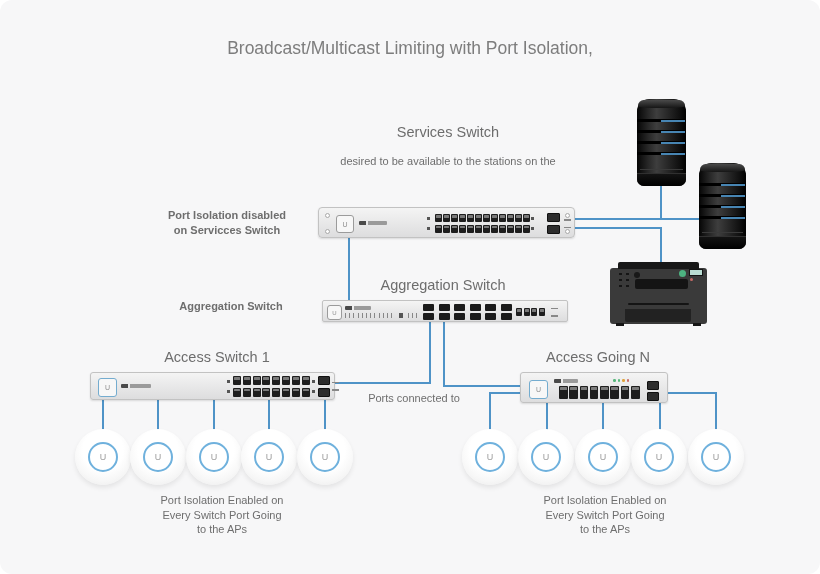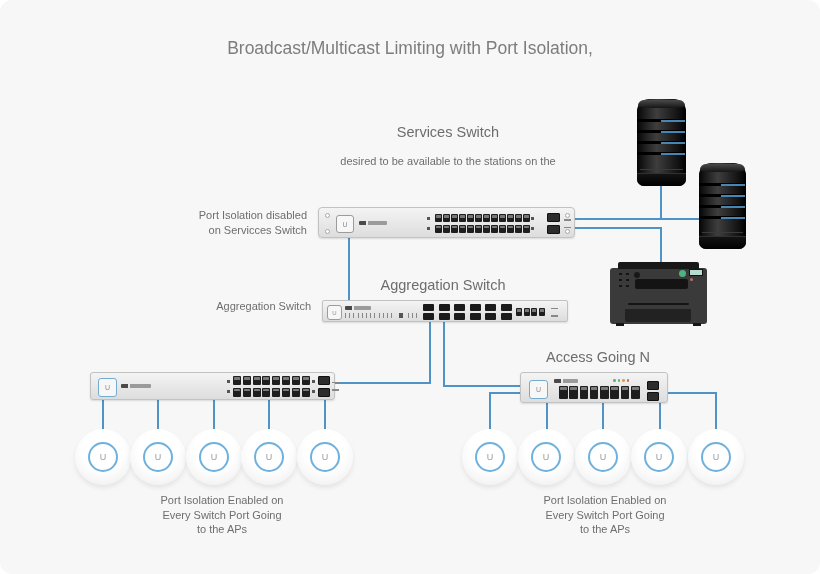--- a/index.html
+++ b/index.html
@@ -4,21 +4,21 @@
 <style>
   html,body{margin:0;padding:0;background:#fff;}
   .canvas{position:relative;width:820px;height:574px;background:var(--background,#f7f7f8);
     border-radius:12px;overflow:hidden;font-family:"Liberation Sans",sans-serif;}
   
   .title{position:absolute;top:37px;left:0;width:100%;text-align:center;
     font-size:17.5px;line-height:23px;color:var(--title-text,#7d7d7d);}
   .h{position:absolute;text-align:center;font-size:14.5px;color:#6d6d6d;}
   .s{position:absolute;font-size:11px;line-height:14.5px;color:var(--text,#6e6e6e);}
   .ctr{text-align:center;}
-  .rgt{text-align:right;}
+  .rgt{text-align:center;font-weight:bold;}
   
   .ln{position:absolute;background:var(--line,#4f93c7);z-index:1;}
   
   .switch{position:absolute;background:linear-gradient(180deg,#f4f4f4,#ddddde);
     border:1px solid #c2c2c2;border-radius:3px;box-shadow:0 1px 2px rgba(0,0,0,.12);z-index:2;box-sizing:border-box;}
   .screw{position:absolute;width:5px;height:5px;border-radius:50%;background:#fcfcfc;
     border:1px solid #a9a9a9;box-sizing:border-box;}
   .logo{position:absolute;border:1px solid #9b9b9b;border-radius:3px;background:#f7f7f7;
     display:flex;align-items:center;justify-content:center;color:#8d8d8d;}
   .logo.blue{border:1.5px solid #74accf;}
@@ -183,20 +183,21 @@
       </div>
     <div class="ports ports-sm" style="left: 193px; top: 7px; display: grid; grid-template-columns: repeat(4, auto);">
         <span class="port"></span>
         <span class="port"></span>
         <span class="port"></span>
         <span class="port"></span>
       </div>
     <span class="dash2" style="left:228px;top:7px"></span>
   </div>
 
+  <div class="h" style="left:117px;top:349px;width:200px">Access Switch 1</div>
   <div class="switch" style="left:90px;top:372px;width:245px;height:28px">
     <span class="logo blue" style="left:7px;top:5px;width:17px;height:17px;font-size:7px">
         <span>U</span>
       </span>
     <span class="brand" style="left:30px;top:11px;width:30px"></span>
     <span class="speck2" style="left:136px;top:7px"></span>
     <div class="ports ports-md" style="left: 142px; top: 3px; display: grid; grid-template-columns: repeat(8, auto);">
         <span class="port"></span>
         <span class="port"></span>
         <span class="port"></span>
@@ -244,20 +245,21 @@
         <span class="port"></span>
         <span class="port"></span>
       </div>
     <div class="sfp" style="left:126px;top:8px;height:20px">
       <span class="sfp-slot" style="width:12px"></span>
       <span class="sfp-slot" style="width:12px"></span>
     </div>
   </div>
 
   <div class="s ctr" style="left:334px;top:391px;width:160px">
+    <div>Ports connected to</div>
   </div>
 
   <div class="ap" style="left:75px;top:429px">
       <div class="ap-ring">
         <span>U</span>
       </div>
     </div>
   <div class="ap" style="left:130px;top:429px">
       <div class="ap-ring">
         <span>U</span>

